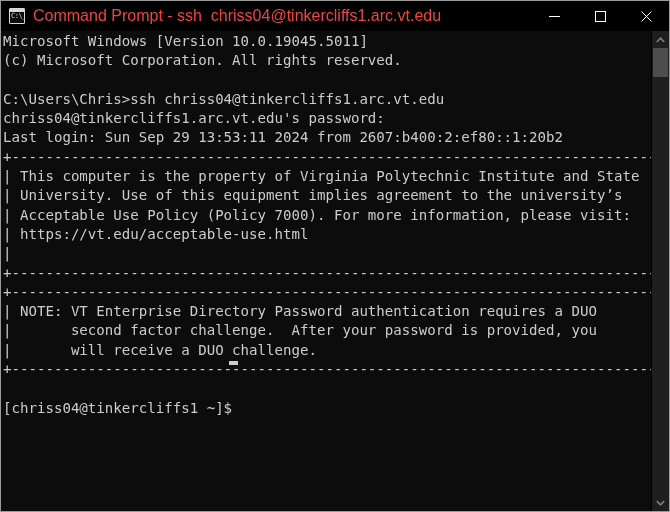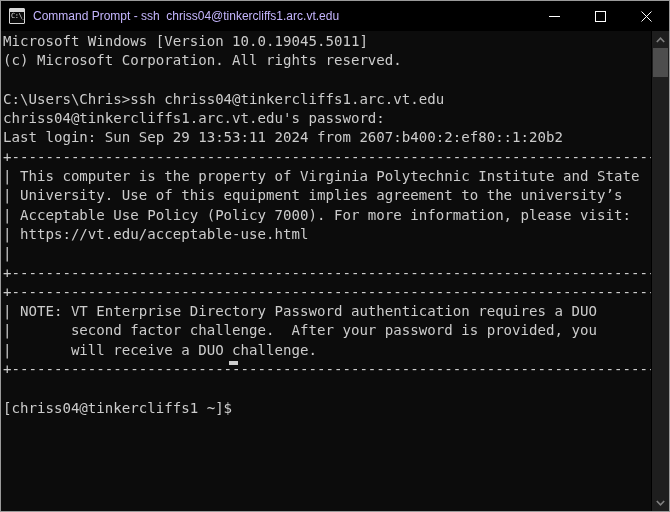--- a/index.html
+++ b/index.html
@@ -58,22 +58,22 @@
   #app-icon .prompttext {
     position: absolute;
     top: 3px; left: 1px;
     font-family: "DejaVu Sans Mono", monospace;
     font-size: 7px;
     line-height: 9px;
     color: #d8d8d8;
     letter-spacing: -0.5px;
   }
   #title-text {
-    color: #c4b5fd;
-    font-size: 12px;
+    color: #ef4444;
+    font-size: 16px;
     line-height: 30px;
     white-space: pre;
     flex: 0 1 auto;
     overflow: hidden;
     text-overflow: ellipsis;
   }
   #window-controls {
     margin-left: auto;
     display: flex;
     height: 30px;

